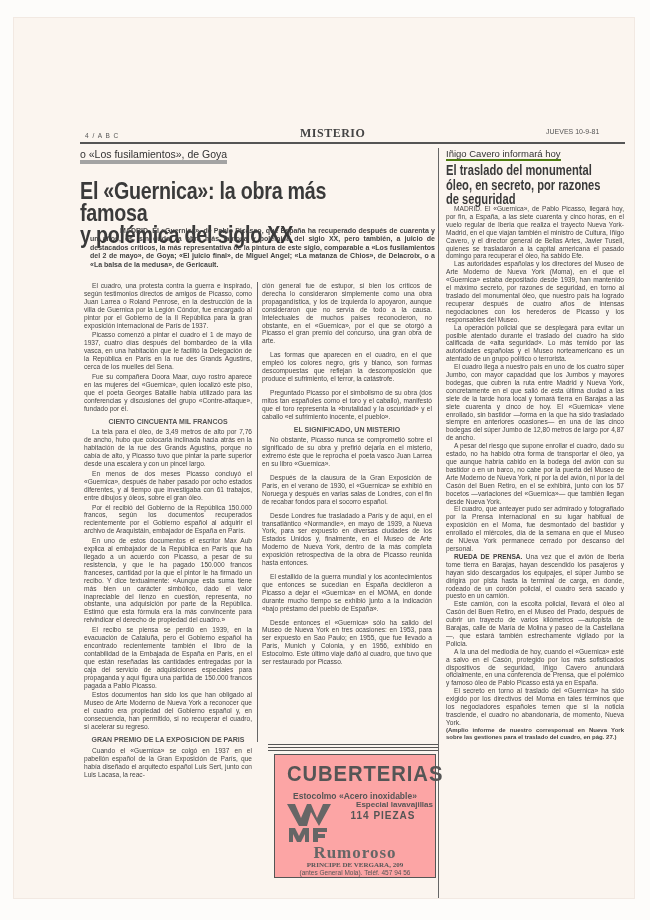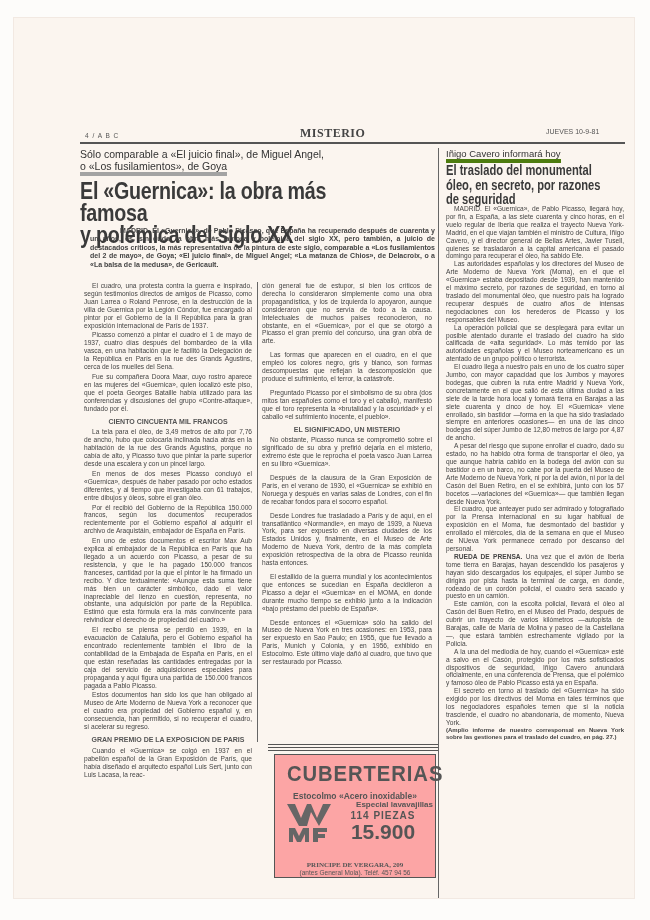--- a/index.html
+++ b/index.html
@@ -14,21 +14,21 @@
   .headline { position:absolute; left:80px; top:180px; width:360px; font-family:"Liberation Sans", sans-serif; font-weight:bold; font-size:24px; line-height:22px; color:#3a3a3a; transform:scaleX(.82); transform-origin:left top; letter-spacing:-.3px; }
   .lede { position:absolute; left:90px; top:227px; width:345px; font-size:7px; line-height:8.4px; font-weight:bold; color:#444; text-align:justify; text-indent:30px; }
   .col { position:absolute; font-size:6.6px; line-height:7.9px; color:#444; text-align:justify; }
   .col p { margin:0 0 2px 0; text-indent:8px; }
   .col p.noind { text-indent:0; }
   .col p.gap { margin-top:6px; }
   .col h4 { margin:5px 0 3px 0; font-size:7px; text-align:center; font-weight:bold; color:#555; }
   .col1 { left:84px; top:282px; width:168px; }
   .col2 { left:262px; top:282px; width:170px; }
   .vrule { position:absolute; width:1px; background:#666; }
-  .sidekicker { position:absolute; left:446px; top:148px; font-size:9.5px; color:#333; border-bottom:4px solid #4d7c0f; }
+  .sidekicker { position:absolute; left:446px; top:148px; font-size:9.5px; color:#333; border-bottom:2px solid #4d7c0f; }
   .sidehead { position:absolute; left:446px; top:163px; width:250px; font-weight:bold; font-size:15.5px; line-height:14.5px; color:#3a3a3a; transform:scaleX(.72); transform-origin:left top; }
   .sidelede { position:absolute; left:446px; top:205px; width:178px; font-size:6.6px; line-height:7.9px; text-align:justify; color:#444; }
   .sidelede p { margin:0; text-indent:8px; }
   .ad-rule { position:absolute; left:268px; width:170px; height:1px; background:#555; }
   .ad { position:absolute; left:274px; top:754px; width:160px; height:122px; border:1.5px solid #555; background:#fca5a5; }
   .ad-title { position:absolute; left:6px; top:6px; width:150px; text-align:center; font-weight:bold; font-size:22px; color:#555; letter-spacing:1px; transform:scaleX(.92); }
   .ad-line1 { position:absolute; left:2px; top:36px; width:156px; text-align:center; font-size:8.5px; font-weight:bold; color:#555; }
   .ad-line2 { position:absolute; left:58px; top:45px; width:100px; text-align:right; font-size:8px; font-weight:bold; color:#555; }
   .ad-pieces { position:absolute; left:58px; top:55px; width:100px; text-align:center; font-size:10px; font-weight:bold; color:#555; letter-spacing:1px; }
   .ad-price { position:absolute; left:58px; top:65px; width:100px; text-align:center; font-size:21px; font-weight:bold; color:#555; }
@@ -42,21 +42,20 @@
 <body>
 
 <div class="page"></div>
 
 <div class="folio">4 / A B C</div>
 <div class="section">MISTERIO</div>
 <div class="date">JUEVES 10-9-81</div>
 <div class="rule-top"></div>
 
 <div class="kicker">
-  <div>Sólo comparable a «El juicio final», de Miguel Angel,</div>
   <span class="ul">o «Los fusilamientos», de Goya</span>
 </div>
 
 <div class="headline">
   <div>El «Guernica»: la obra más famosa</div>
   <div>y polémica del siglo XX</div>
 </div>
 
 <div class="lede">MADRID. El «Guernica», de Pablo Picasso, que España ha recuperado después de cuarenta y un años, es, sin duda, la obra más famosa y polémica del siglo XX, pero también, a juicio de destacados críticos, la más representativa de la pintura de este siglo, comparable a «Los fusilamientos del 2 de mayo», de Goya; «El juicio final», de Miguel Angel; «La matanza de Chios», de Delacroix, o a «La balsa de la medusa», de Gericault.</div>
 
@@ -93,26 +92,26 @@
 
 <div class="ad-rule" style="top:744px;"></div>
 <div class="ad-rule" style="top:747px;"></div>
 <div class="ad-rule" style="top:750px;"></div>
 
 <div class="ad">
   <div class="ad-title">CUBERTERIAS</div>
   <div class="ad-line1">Estocolmo «Acero inoxidable»</div>
   <div class="ad-line2">Especial lavavajillas</div>
   <div class="ad-pieces">114 PIEZAS</div>
-  <div class="ad-price">15.900</div>
   <svg class="ad-logo" viewBox="0 0 48 42">
     <polygon points="2,2 10,2 16,16 22,2 26,2 32,16 38,2 46,2 34,24 26,10 22,24 14,24" fill="#666"></polygon>
     <polygon points="4,26 10,26 14,34 18,26 24,26 24,40 20,40 20,32 16,40 12,40 8,32 8,40 4,40" fill="#666"></polygon>
     <polygon points="28,26 42,26 42,30 33,30 33,32 40,32 40,36 33,36 33,40 28,40" fill="#666"></polygon>
   </svg>
+  <div class="ad-brand">Rumoroso</div>
   <div class="ad-addr">PRINCIPE DE VERGARA, 209</div>
   <div class="ad-tel">(antes General Mola). Teléf. 457 94 56</div>
 </div>
 
 <div class="sidekicker">Iñigo Cavero informará hoy</div>
 <div class="sidehead">
   <div>El traslado del monumental</div>
   <div>óleo, en secreto, por razones</div>
   <div>de seguridad</div>
 </div>

